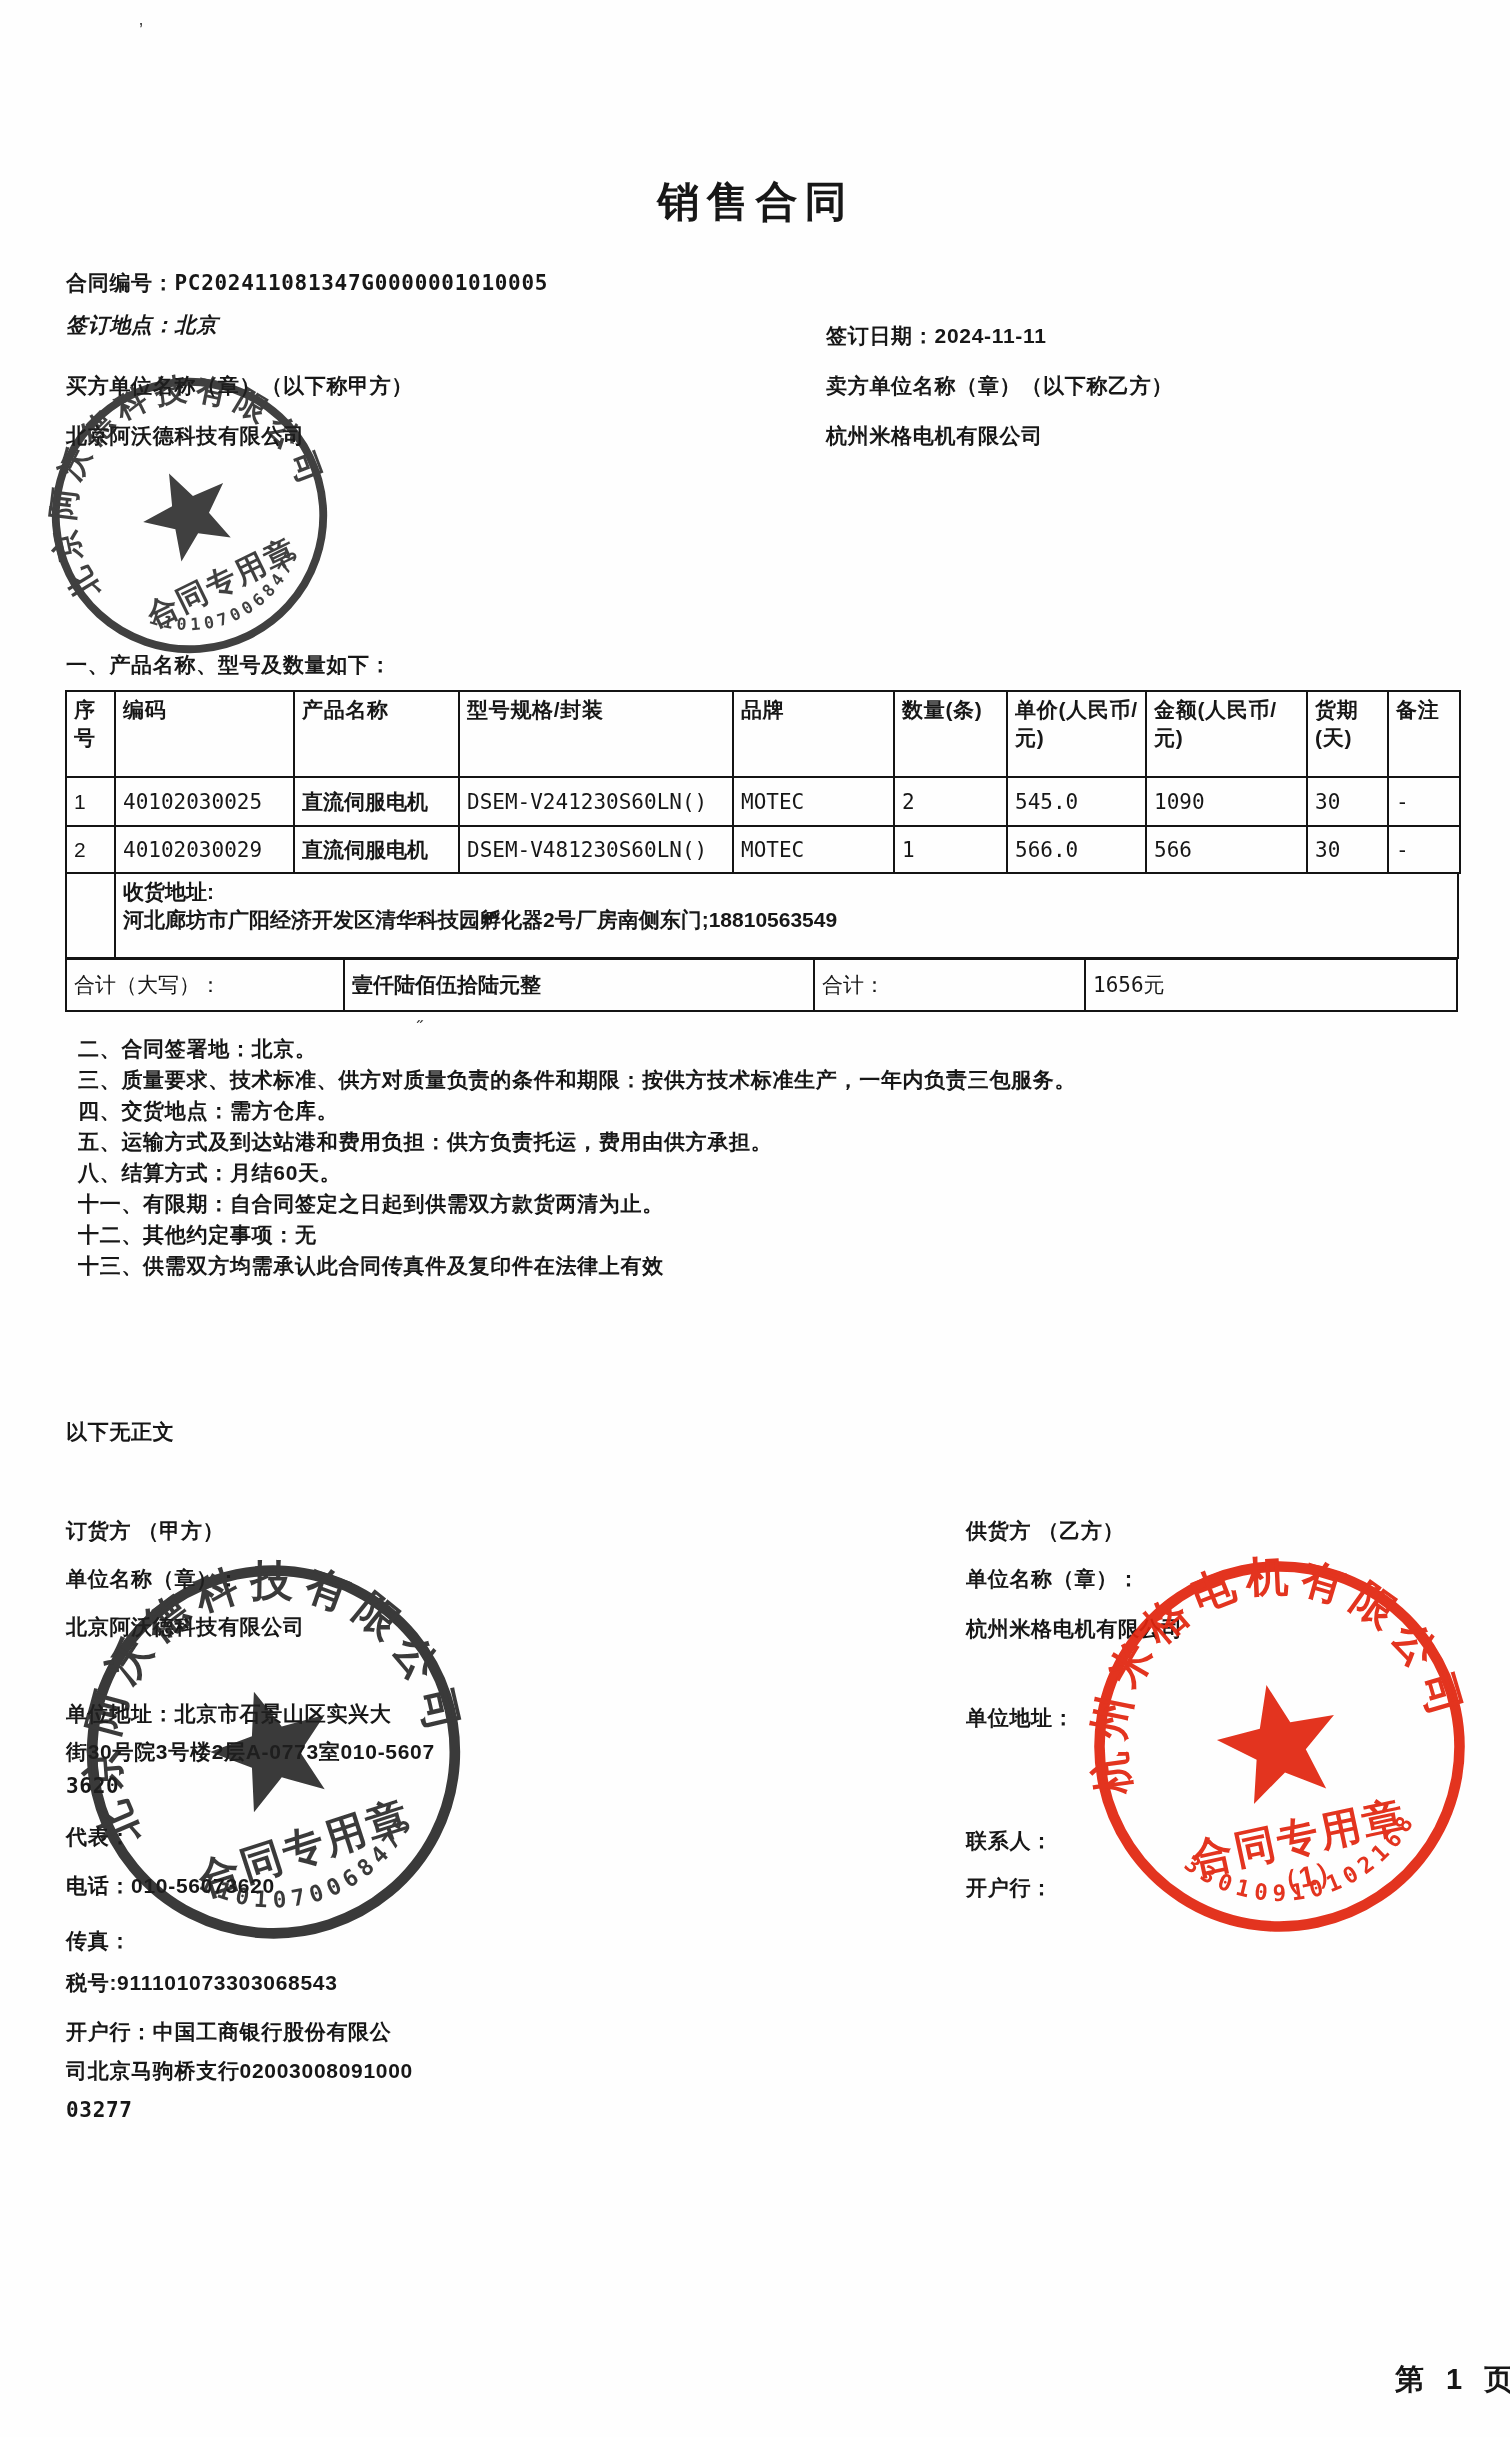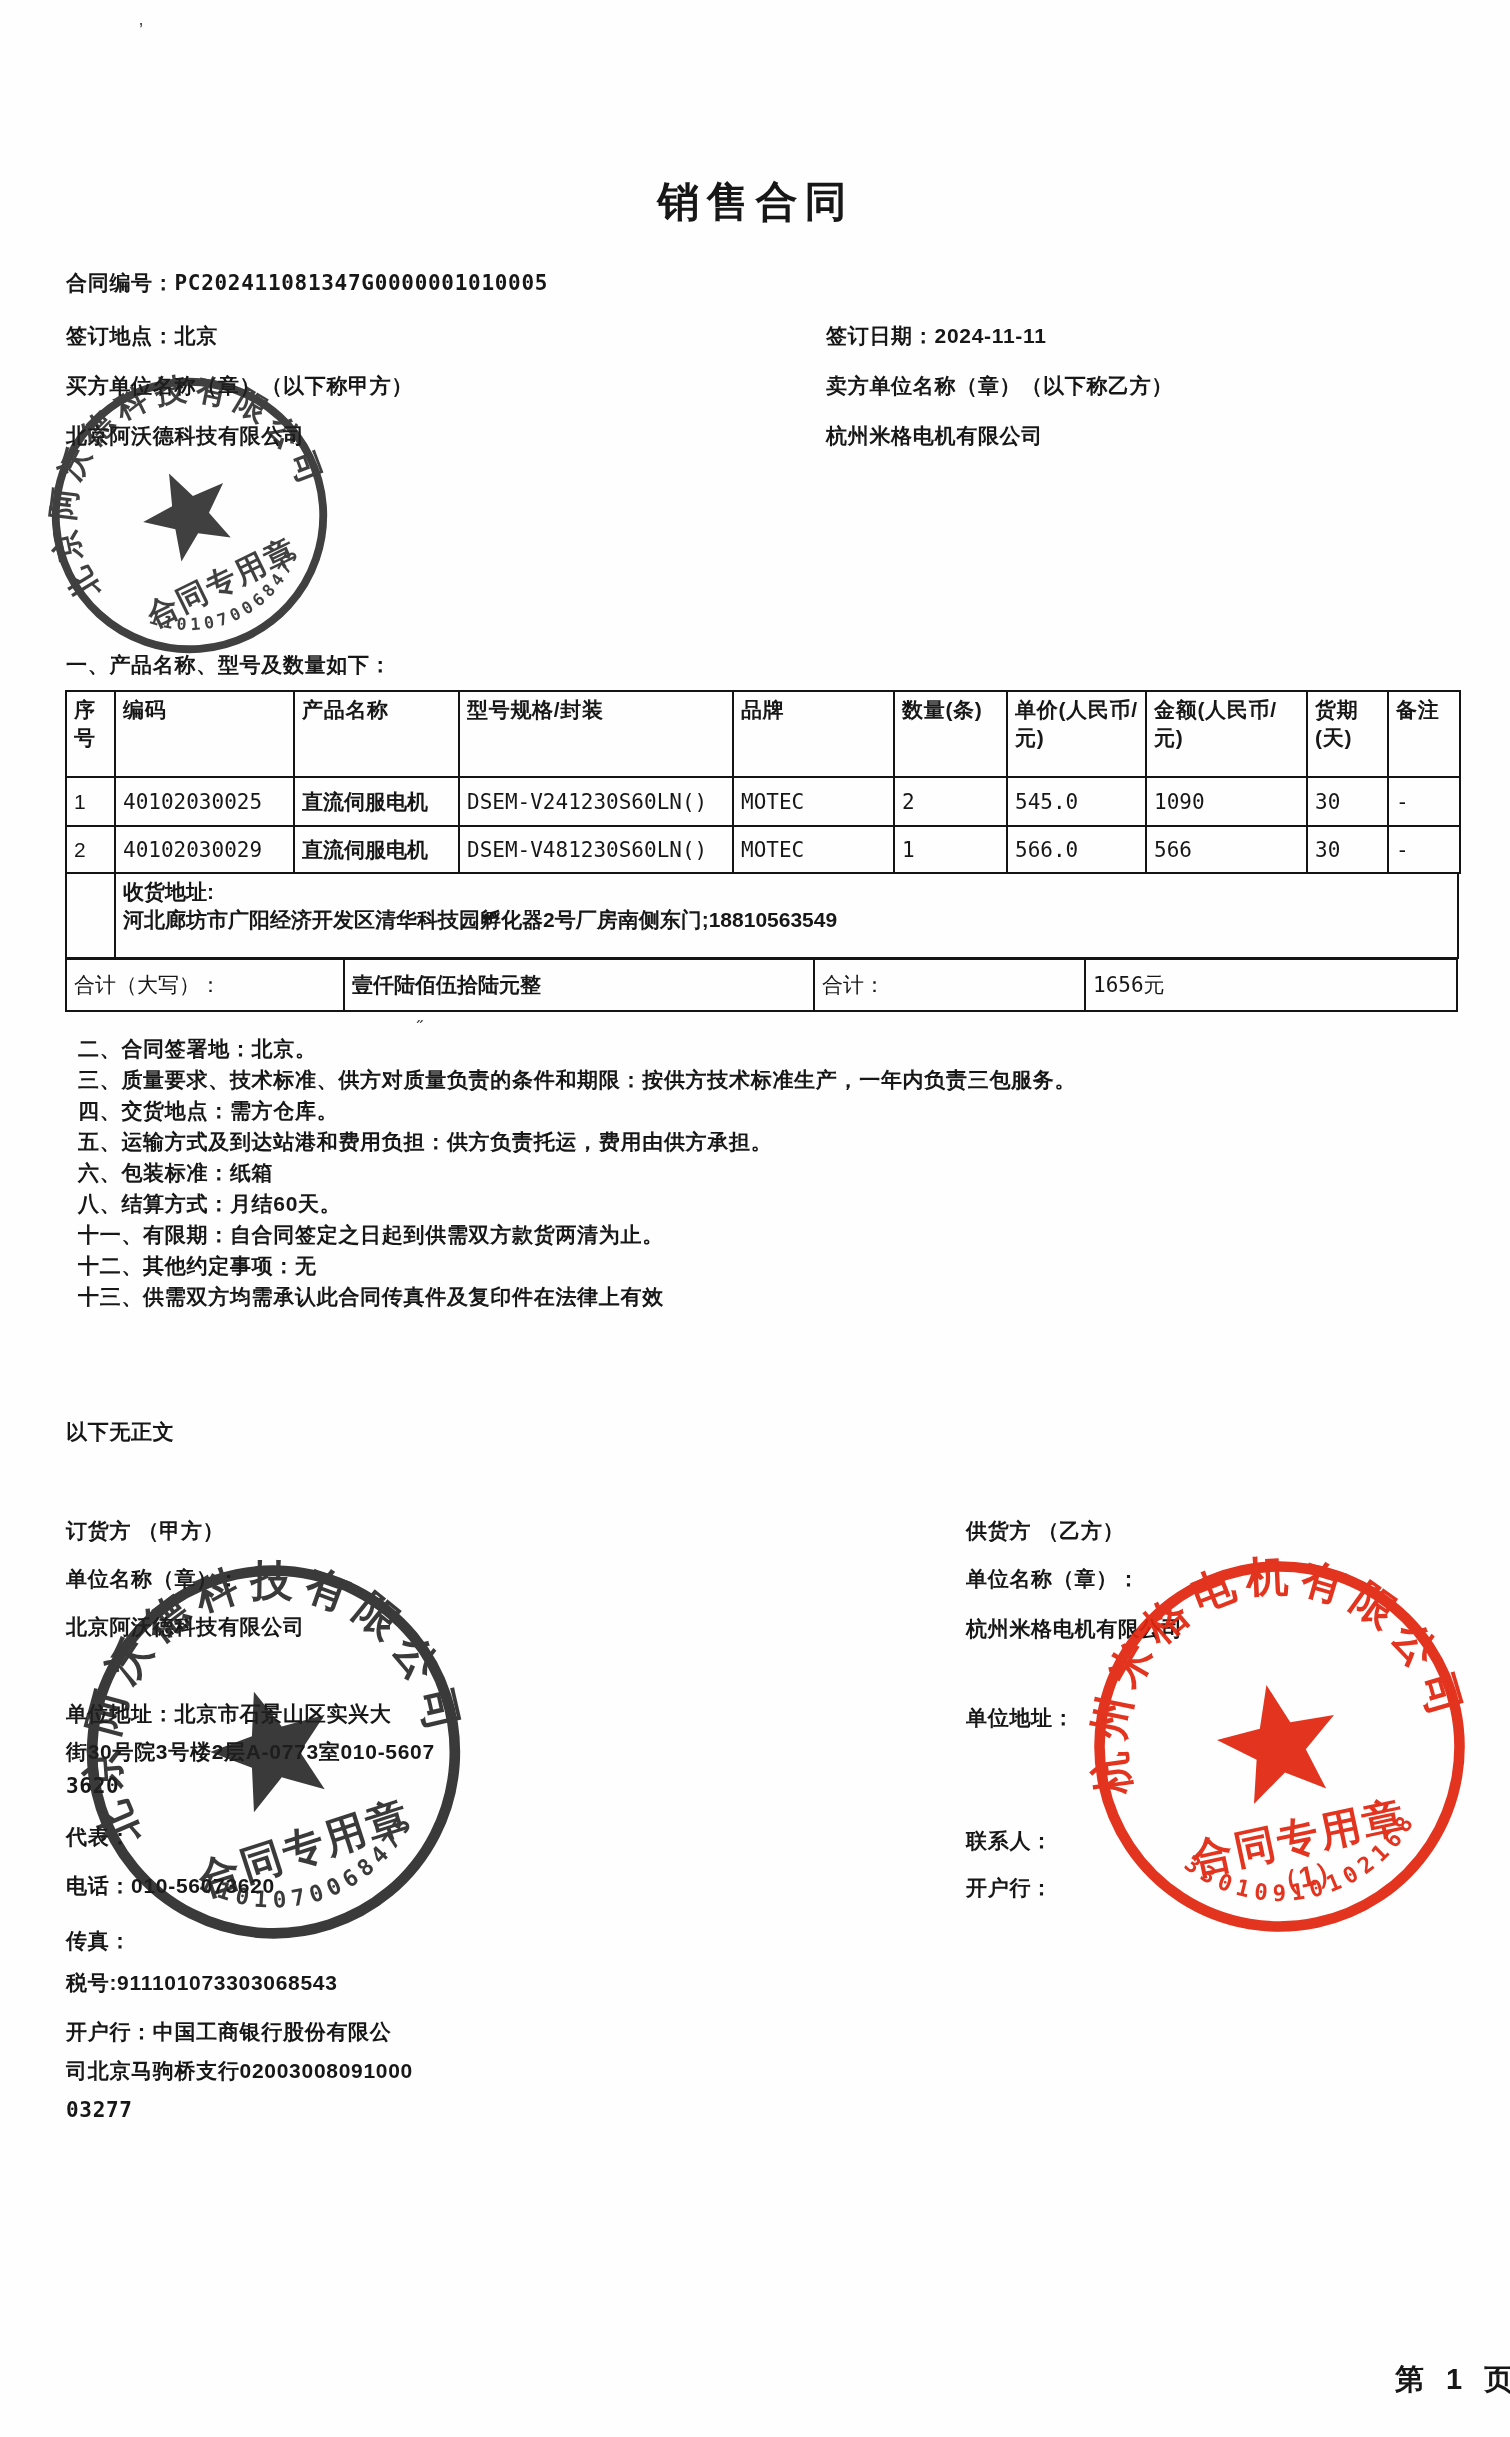--- a/index.html
+++ b/index.html
@@ -44,21 +44,21 @@
 <body>
 
 <div id="page">
 
   <div id="title" class="abs">销售合同</div>
 
   <div class="artifact" style="left:139px;top:19.5px;">’</div>
   <div class="artifact" style="left:417px;top:1009px;">˶</div>
 
   <div class="abs t30 mono" style="left:66px;top:270px;">合同编号：PC202411081347G0000001010005</div>
-  <div class="abs t30" style="left:66px;top:323px;">签订地点：北京</div>
+  <div class="abs t30" style="left:66px;top:312px;font-style:italic;">签订地点：北京</div>
   <div class="abs t30" style="left:826px;top:323px;">签订日期：2024-11-11</div>
   <div class="abs t30" style="left:66px;top:373px;">买方单位名称（章）（以下称甲方）</div>
   <div class="abs t30" style="left:826px;top:373px;">卖方单位名称（章）（以下称乙方）</div>
   <div class="abs t30 bold" style="left:66px;top:423px;">北京阿沃德科技有限公司</div>
   <div class="abs t30 bold" style="left:826px;top:423px;">杭州米格电机有限公司</div>
 
   <div class="abs t30" style="left:66px;top:652px;">一、产品名称、型号及数量如下：</div>
 
   <table id="items-table" class="ctab">
     <colgroup>
@@ -144,21 +144,20 @@
       <td class="mono">1656元</td>
     </tr>
   </tbody>
     </table>
 
   <div id="terms" class="abs">
     <div class="term-line">二、合同签署地：北京。</div>
     <div class="term-line">三、质量要求、技术标准、供方对质量负责的条件和期限：按供方技术标准生产，一年内负责三包服务。</div>
     <div class="term-line">四、交货地点：需方仓库。</div>
     <div class="term-line">五、运输方式及到达站港和费用负担：供方负责托运，费用由供方承担。</div>
-    <div class="term-line">六、包装标准：纸箱</div>
     <div class="term-line">八、结算方式：月结60天。</div>
     <div class="term-line">十一、有限期：自合同签定之日起到供需双方款货两清为止。</div>
     <div class="term-line">十二、其他约定事项：无</div>
     <div class="term-line">十三、供需双方均需承认此合同传真件及复印件在法律上有效</div>
   </div>
 
   <div class="abs t30" style="left:66px;top:1419px;">以下无正文</div>
 
   <div class="abs t30 bold" style="left:66px;top:1518px;">订货方 （甲方）</div>
   <div class="abs t30" style="left:66px;top:1566px;">单位名称（章）：</div>

